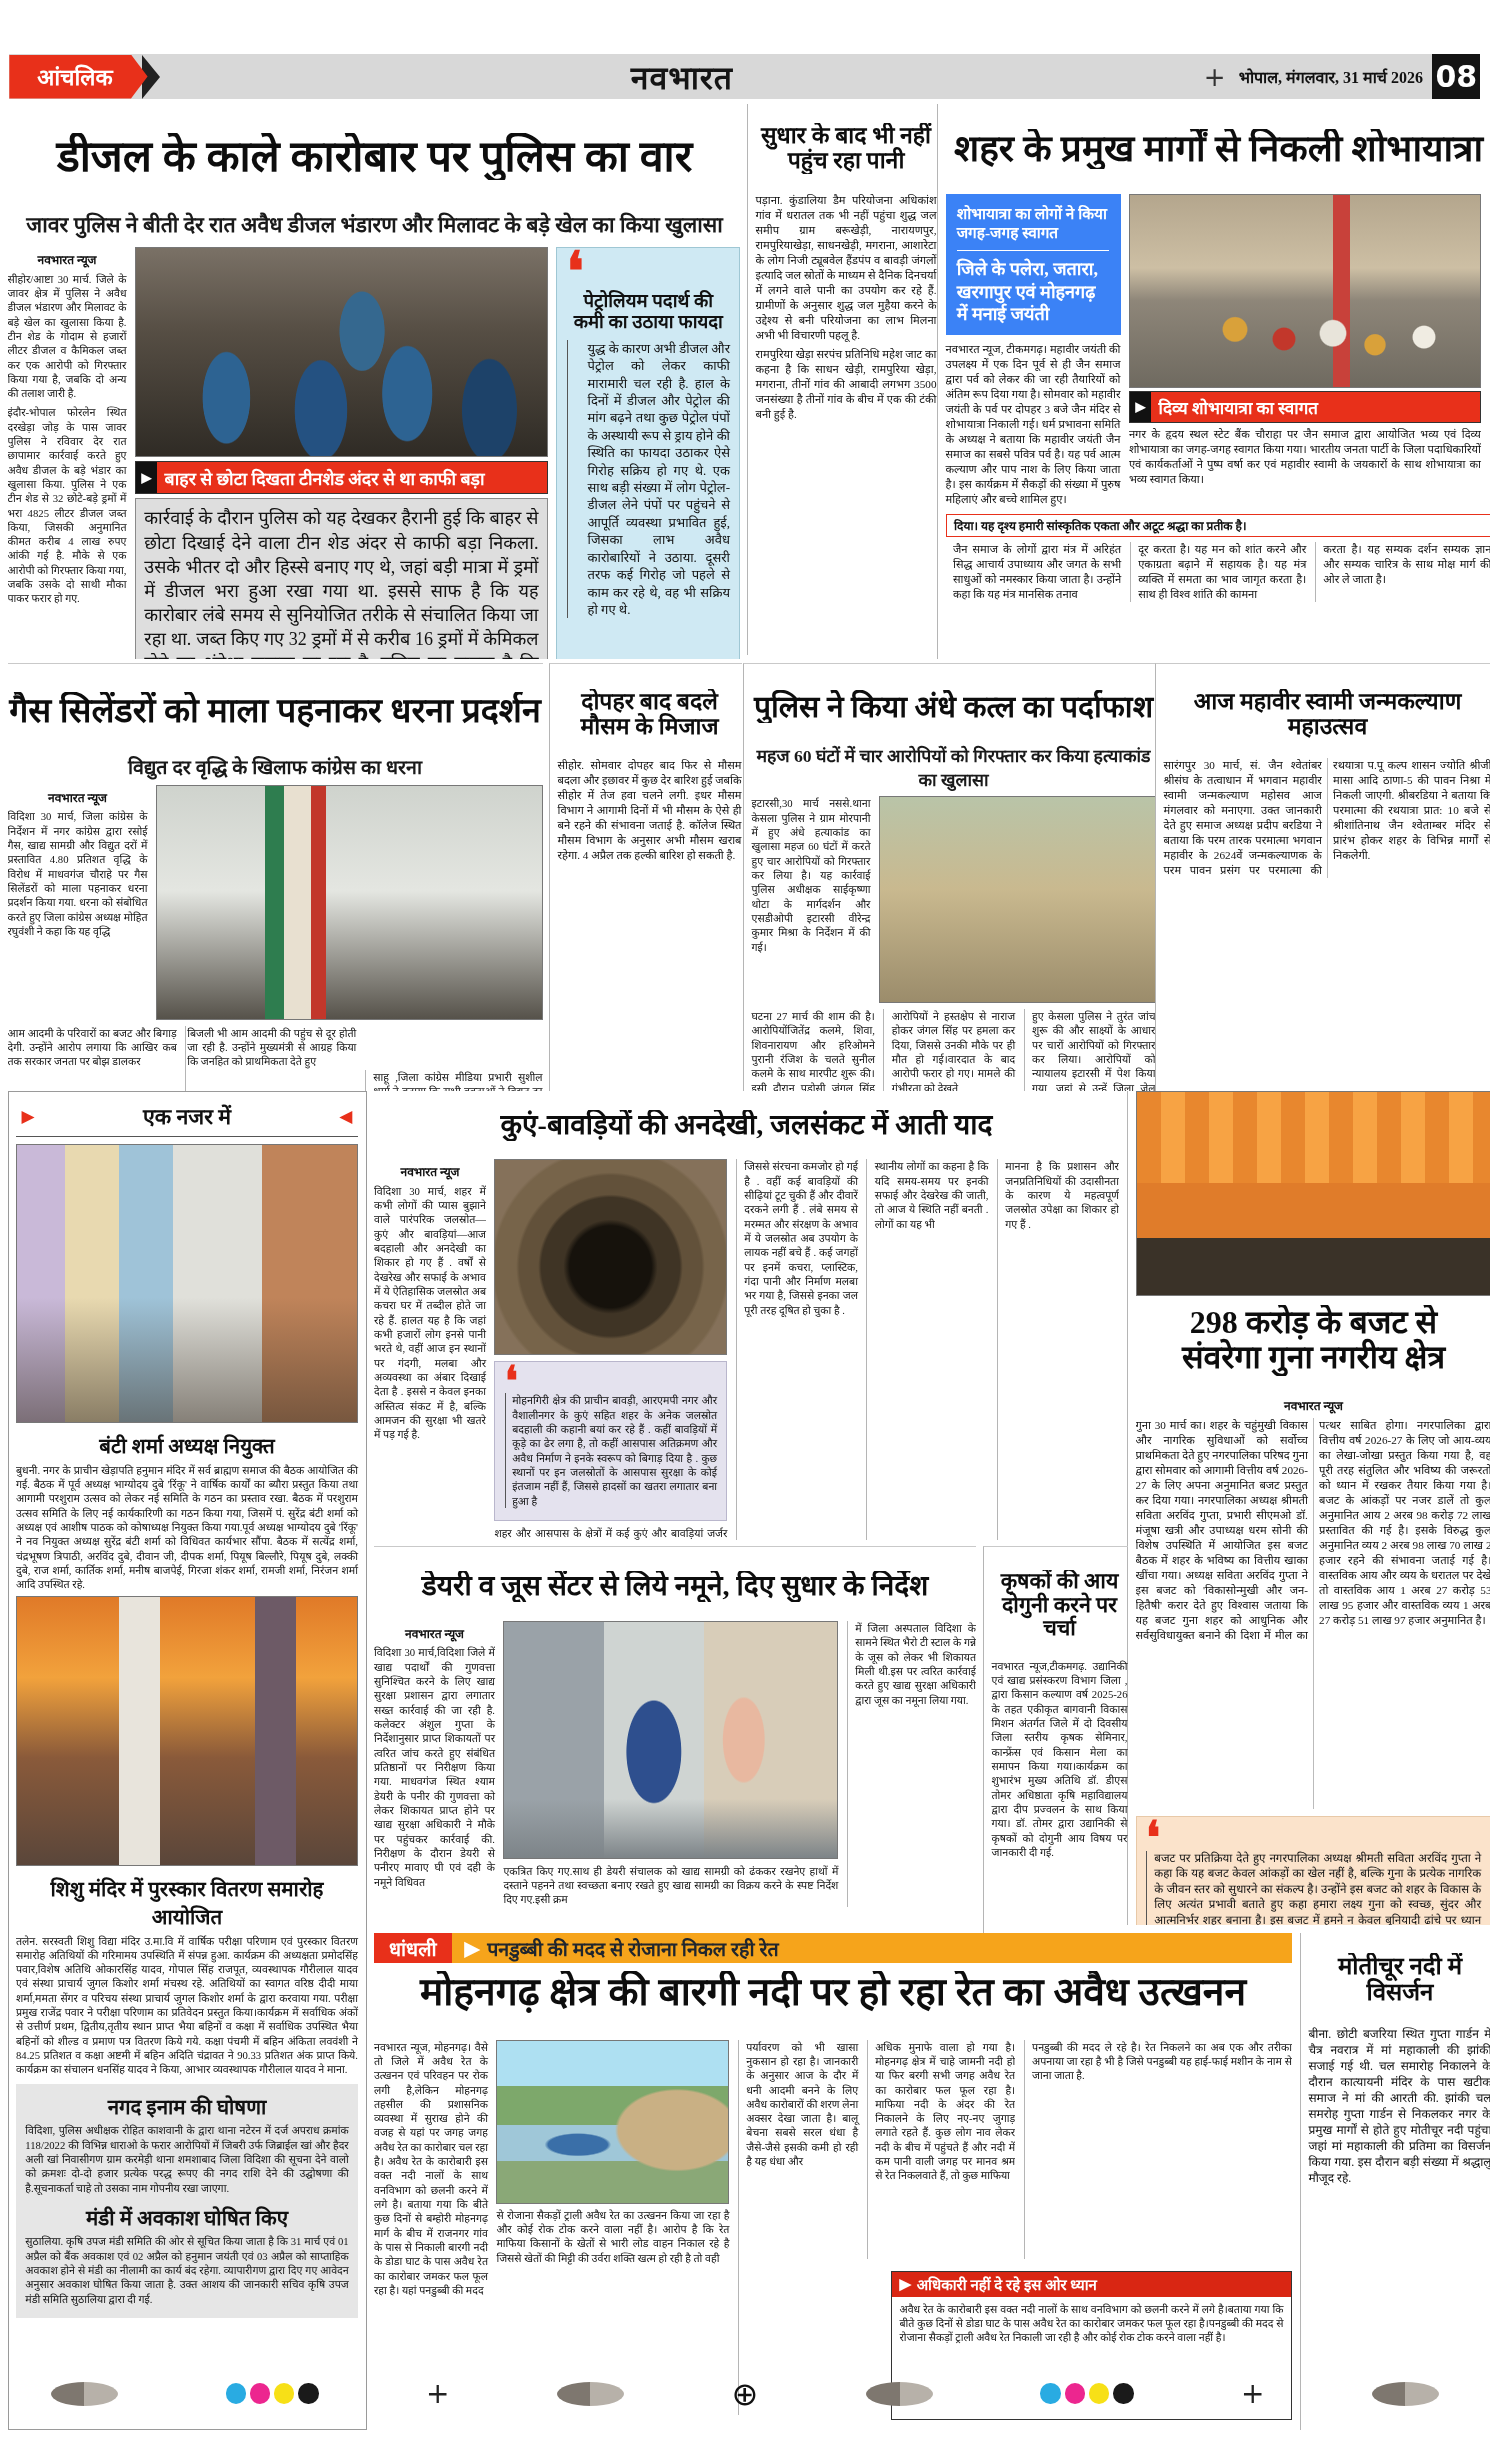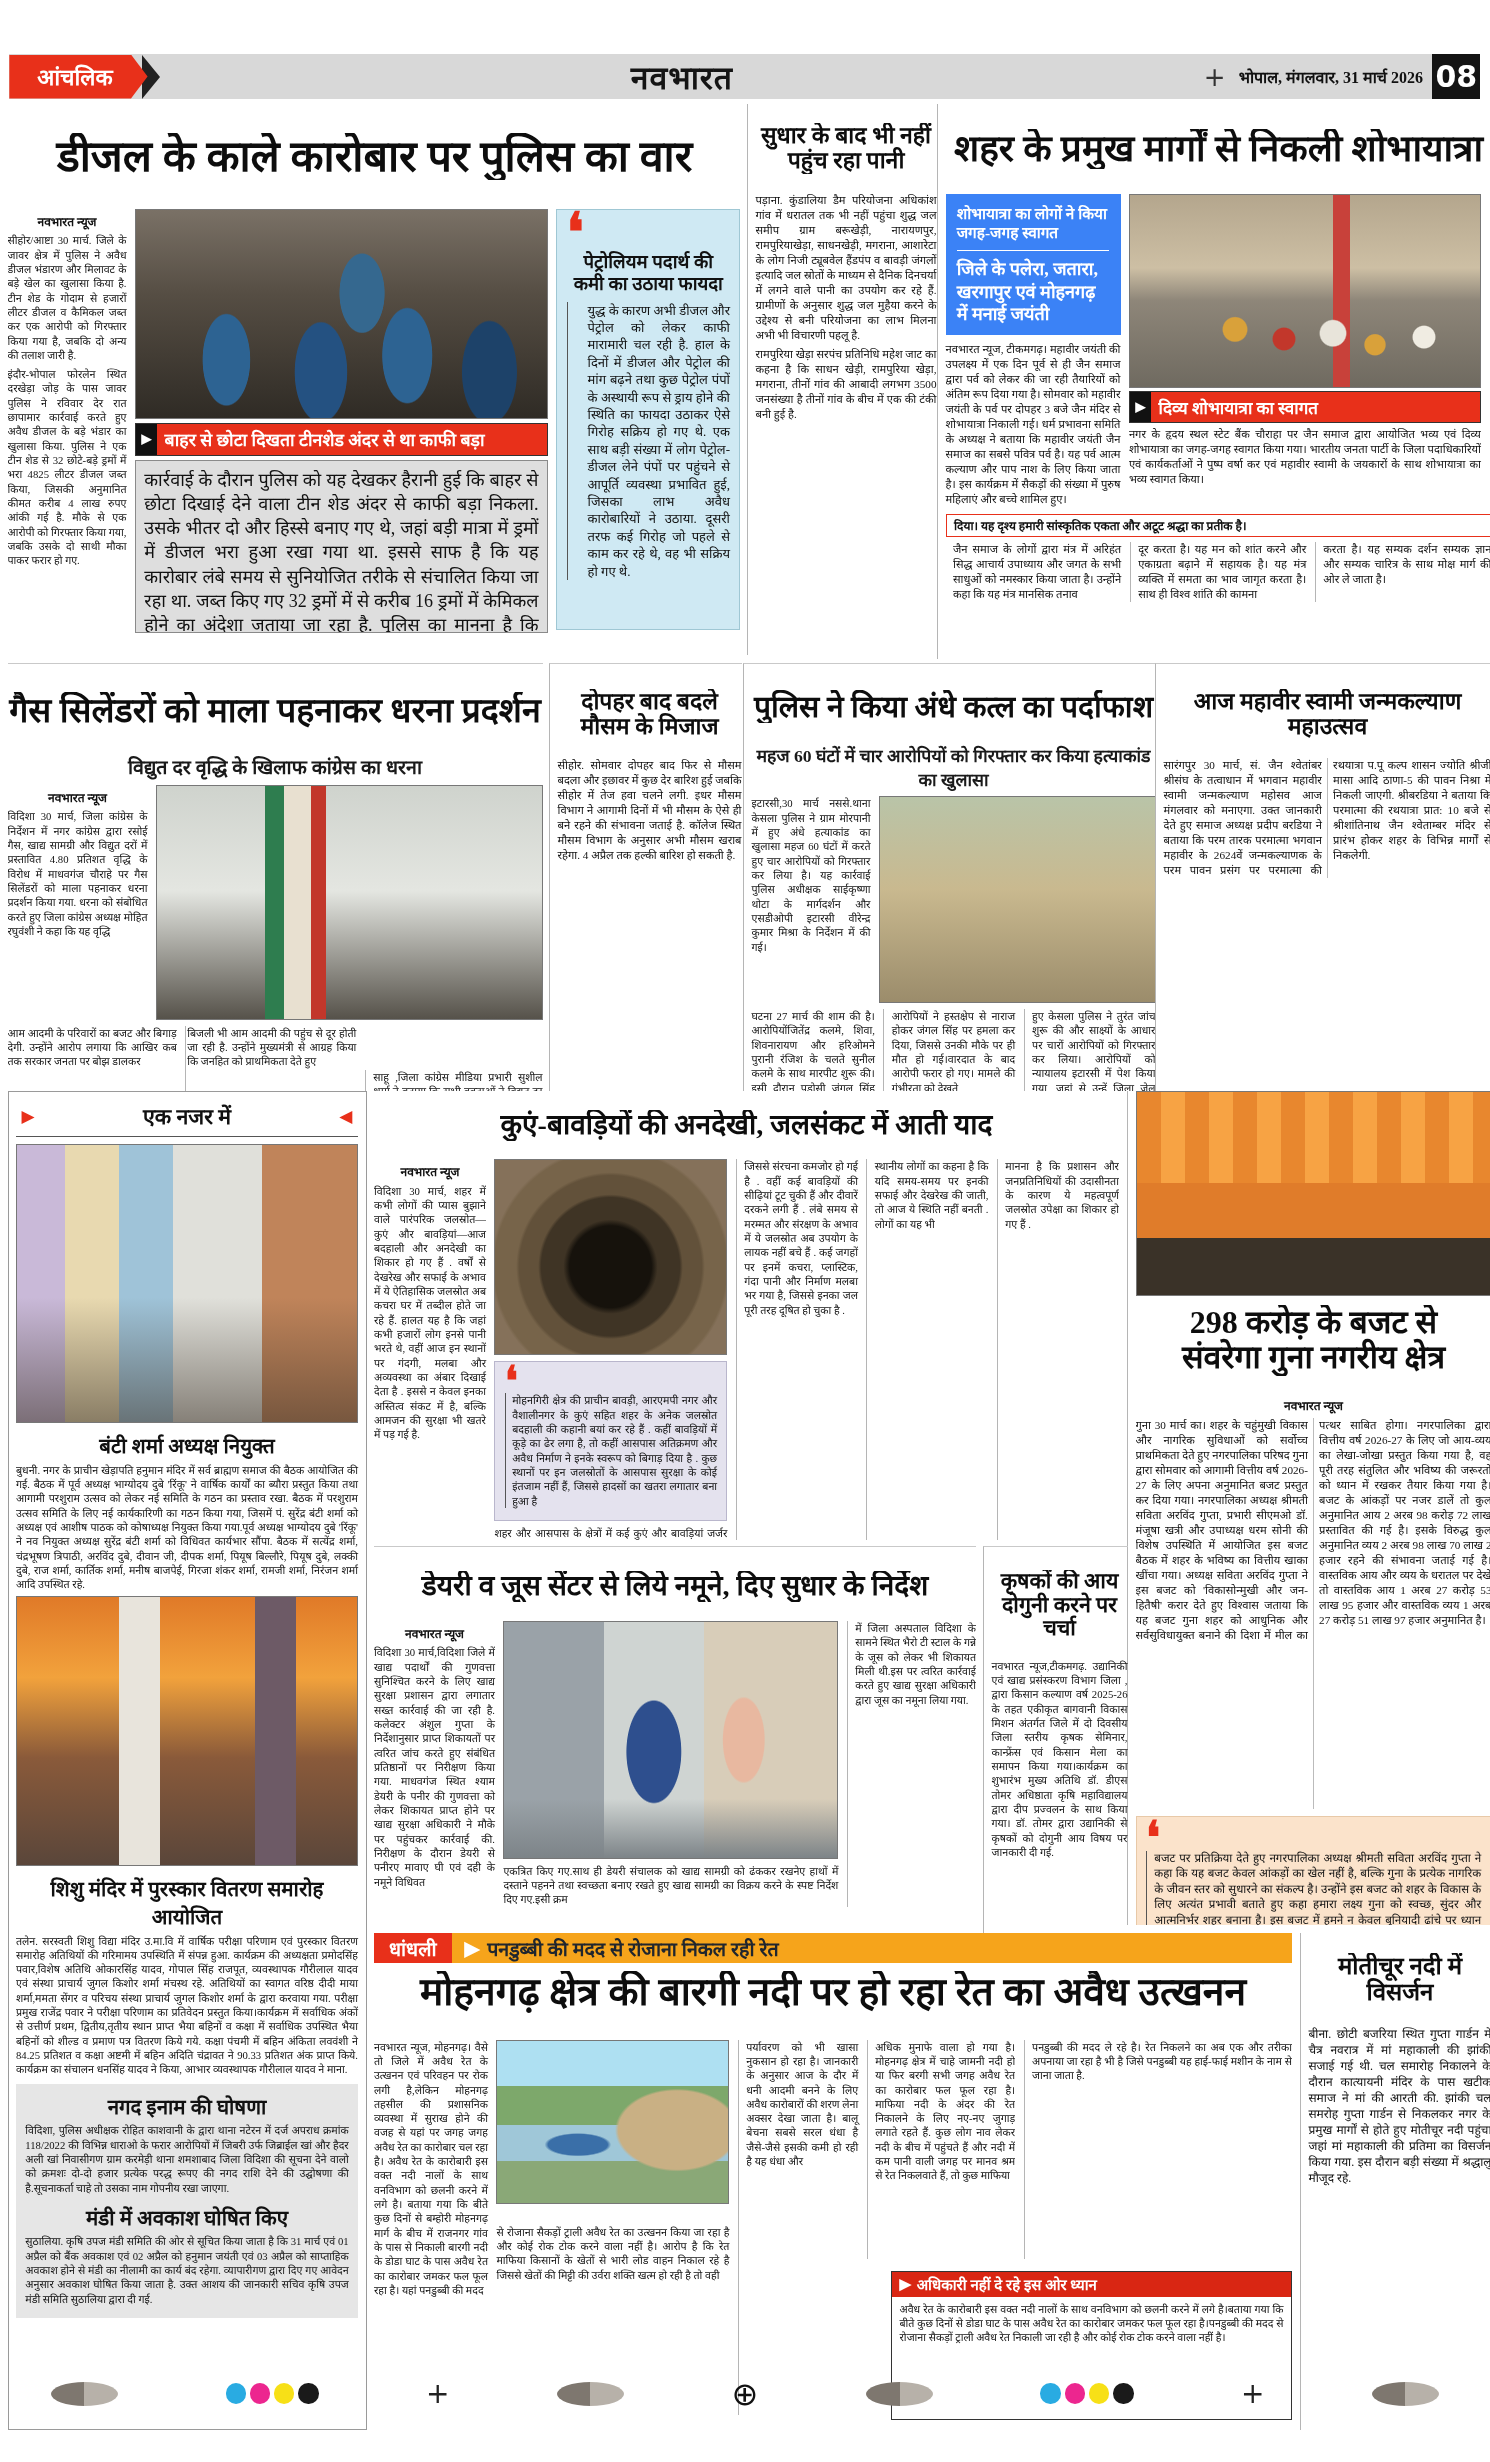--- a/index.html
+++ b/index.html
@@ -124,20 +124,21 @@
     <div class="mh-tag">आंचलिक</div>
     <div class="mh-chev"></div>
     <div class="mh-title">नवभारत</div>
     <div class="mh-plus">+</div>
     <div class="mh-date">भोपाल, मंगलवार, 31 मार्च 2026</div>
     <div class="mh-page">08</div>
   </header>
 
   <section class="art" style="left:7.5px;top:104px;width:734px;height:555px;">
     <h1 class="h" style="font-size:43px;">डीजल के काले कारोबार पर पुलिस का वार</h1>
+    <div class="sub" style="font-size:21.4px;margin:7.5px 0 9.3px;">जावर पुलिस ने बीती देर रात अवैध डीजल भंडारण और मिलावट के बड़े खेल का किया खुलासा</div>
     <div class="row">
       <div style="width:119px;flex:none;">
         <div class="byline">नवभारत न्यूज</div>
         <p class="b small">सीहोर/आष्टा 30 मार्च. जिले के जावर क्षेत्र में पुलिस ने अवैध डीजल भंडारण और मिलावट के बड़े खेल का खुलासा किया है. टीन शेड के गोदाम से हजारों लीटर डीजल व कैमिकल जब्त कर एक आरोपी को गिरफ्तार किया गया है, जबकि दो अन्य की तलाश जारी है.</p>
         <p class="b small">इंदौर-भोपाल फोरलेन स्थित दरखेड़ा जोड़ के पास जावर पुलिस ने रविवार देर रात छापामार कार्रवाई करते हुए अवैध डीजल के बड़े भंडार का खुलासा किया. पुलिस ने एक टीन शेड से 32 छोटे-बड़े ड्रमों में भरा 4825 लीटर डीजल जब्त किया, जिसकी अनुमानित कीमत करीब 4 लाख रुपए आंकी गई है. मौके से एक आरोपी को गिरफ्तार किया गया, जबकि उसके दो साथी मौका पाकर फरार हो गए.</p>
       </div>
       <div style="width:413px;flex:none;">
         <div class="photo ph-drums" style="height:210px;"></div>
         <div class="redbar" style="margin-top:3.7px;font-size:17.7px;">
           <span class="tri">▶</span>
@@ -318,21 +319,21 @@
         <span>पनडुब्बी की मदद से रोजाना निकल रही रेत</span>
       </span>
     </div>
     <h1 class="h" style="font-size:39px;margin-top:7.5px;">मोहनगढ़ क्षेत्र की बारगी नदी पर हो रहा रेत का अवैध उत्खनन</h1>
     <div class="row" style="margin-top:9.3px;position:relative;height:380px;">
       <div style="width:114px;flex:none;">
         <p class="b small">नवभारत न्यूज, मोहनगढ़। वैसे तो जिले में अवैध रेत के उत्खनन एवं परिवहन पर रोक लगी है,लेकिन मोहनगढ़ तहसील की प्रशासनिक व्यवस्था में सुराख होने की वजह से यहां पर जगह जगह अवैध रेत का कारोबार चल रहा है। अवैध रेत के कारोबारी इस वक्त नदी नालों के साथ वनविभाग को छलनी करने में लगे है। बताया गया कि बीते कुछ दिनों से बम्होरी मोहनगढ़ मार्ग के बीच में राजनगर गांव के पास से निकाली बारगी नदी के डोडा घाट के पास अवैध रेत का कारोबार जमकर फल फूल रहा है। यहां पनडुब्बी की मदद</p>
       </div>
       <div style="width:233px;flex:none;">
         <div class="photo ph-river" style="height:164px;"></div>
-        <p class="b small" style="margin-top:21px;">से रोजाना सैकड़ों ट्राली अवैध रेत का उत्खनन किया जा रहा है और कोई रोक टोक करने वाला नहीं है। आरोप है कि रेत माफिया किसानों के खेतों से भारी लोड वाहन निकाल रहे है जिससे खेतों की मिट्टी की उर्वरा शक्ति खत्म हो रही है तो वही</p>
+        <p class="b small" style="margin-top:4px;">से रोजाना सैकड़ों ट्राली अवैध रेत का उत्खनन किया जा रहा है और कोई रोक टोक करने वाला नहीं है। आरोप है कि रेत माफिया किसानों के खेतों से भारी लोड वाहन निकाल रहे है जिससे खेतों की मिट्टी की उर्वरा शक्ति खत्म हो रही है तो वही</p>
       </div>
       <p class="b small vr" style="width:112px;flex:none;padding-left:7.5px;">पर्यावरण को भी खासा नुकसान हो रहा है। जानकारी के अनुसार आज के दौर में धनी आदमी बनने के लिए अवैध कारोबारों की शरण लेना अक्सर देखा जाता है। बालू बेचना सबसे सरल धंधा है जैसे-जैसे इसकी कमी हो रही है यह धंधा और</p>
       <p class="b small vr" style="width:140px;flex:none;padding-left:7.5px;height:219px;overflow:hidden;">अधिक मुनाफे वाला हो गया है। मोहनगढ़ क्षेत्र में चाहे जामनी नदी हो या फिर बरगी सभी जगह अवैध रेत का कारोबार फल फूल रहा है। माफिया नदी के अंदर की रेत निकालने के लिए नए-नए जुगाड़ लगाते रहते हैं. कुछ लोग नाव लेकर नदी के बीच में पहुंचते हैं और नदी में कम पानी वाली जगह पर मानव श्रम से रेत निकलवाते हैं, तो कुछ माफिया</p>
       <p class="b small vr" style="flex:1;padding-left:7.5px;height:219px;overflow:hidden;">पनडुब्बी की मदद ले रहे है। रेत निकलने का अब एक और तरीका अपनाया जा रहा है भी है जिसे पनडुब्बी यह हाई-फाई मशीन के नाम से जाना जाता है.</p>
       <div class="okbox" style="position:absolute;right:0;top:231px;width:399px;height:147px;overflow:hidden;">
         <div class="t">
           <span>▶</span>
           <span>अधिकारी नहीं दे रहे इस ओर ध्यान</span>
         </div>
         <p class="b small" style="padding:4.7px 7.5px;">अवैध रेत के कारोबारी इस वक्त नदी नालों के साथ वनविभाग को छलनी करने में लगे है।बताया गया कि बीते कुछ दिनों से डोडा घाट के पास अवैध रेत का कारोबार जमकर फल फूल रहा है।पनडुब्बी की मदद से रोजाना सैकड़ों ट्राली अवैध रेत निकाली जा रही है और कोई रोक टोक करने वाला नहीं है।</p>

